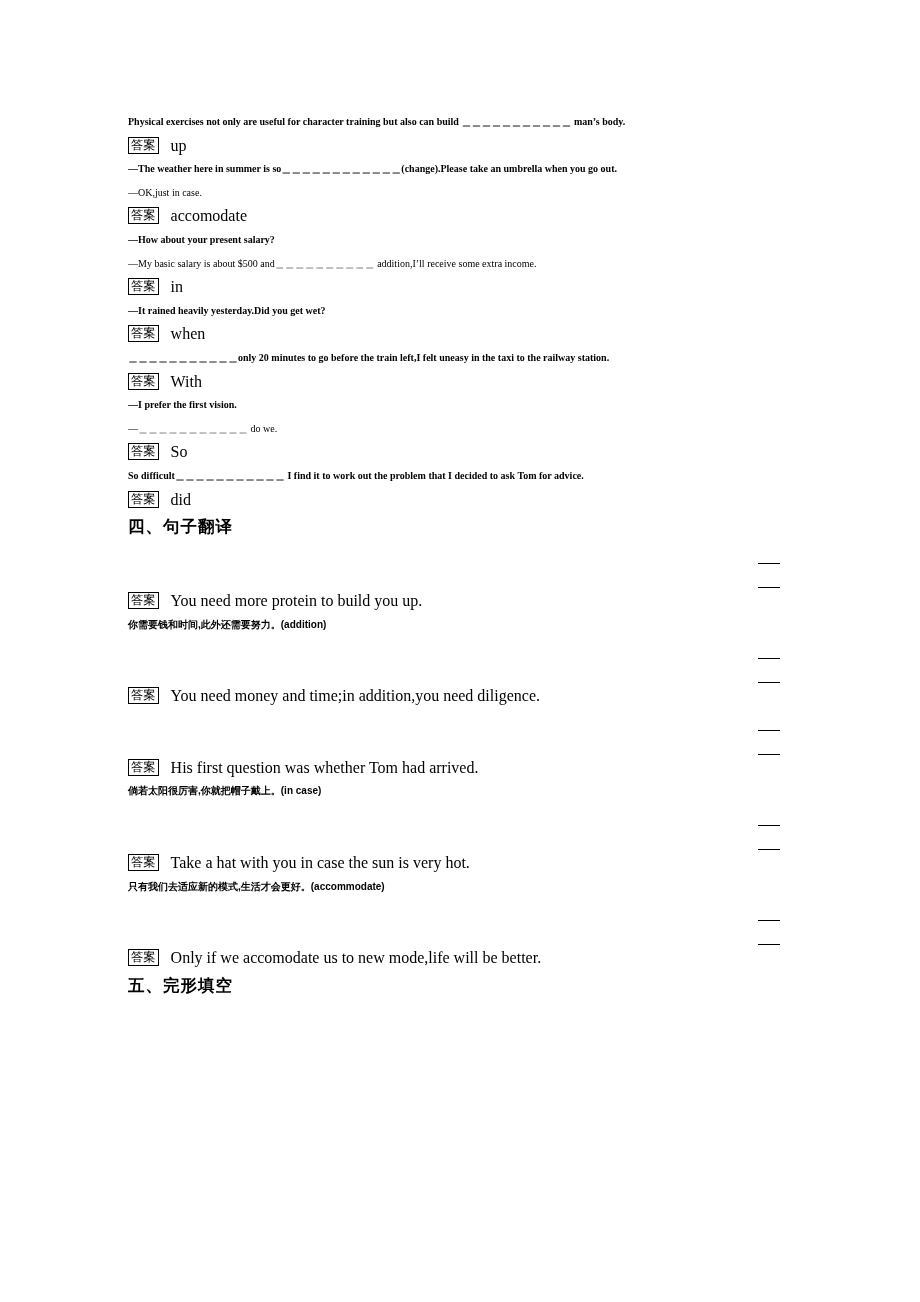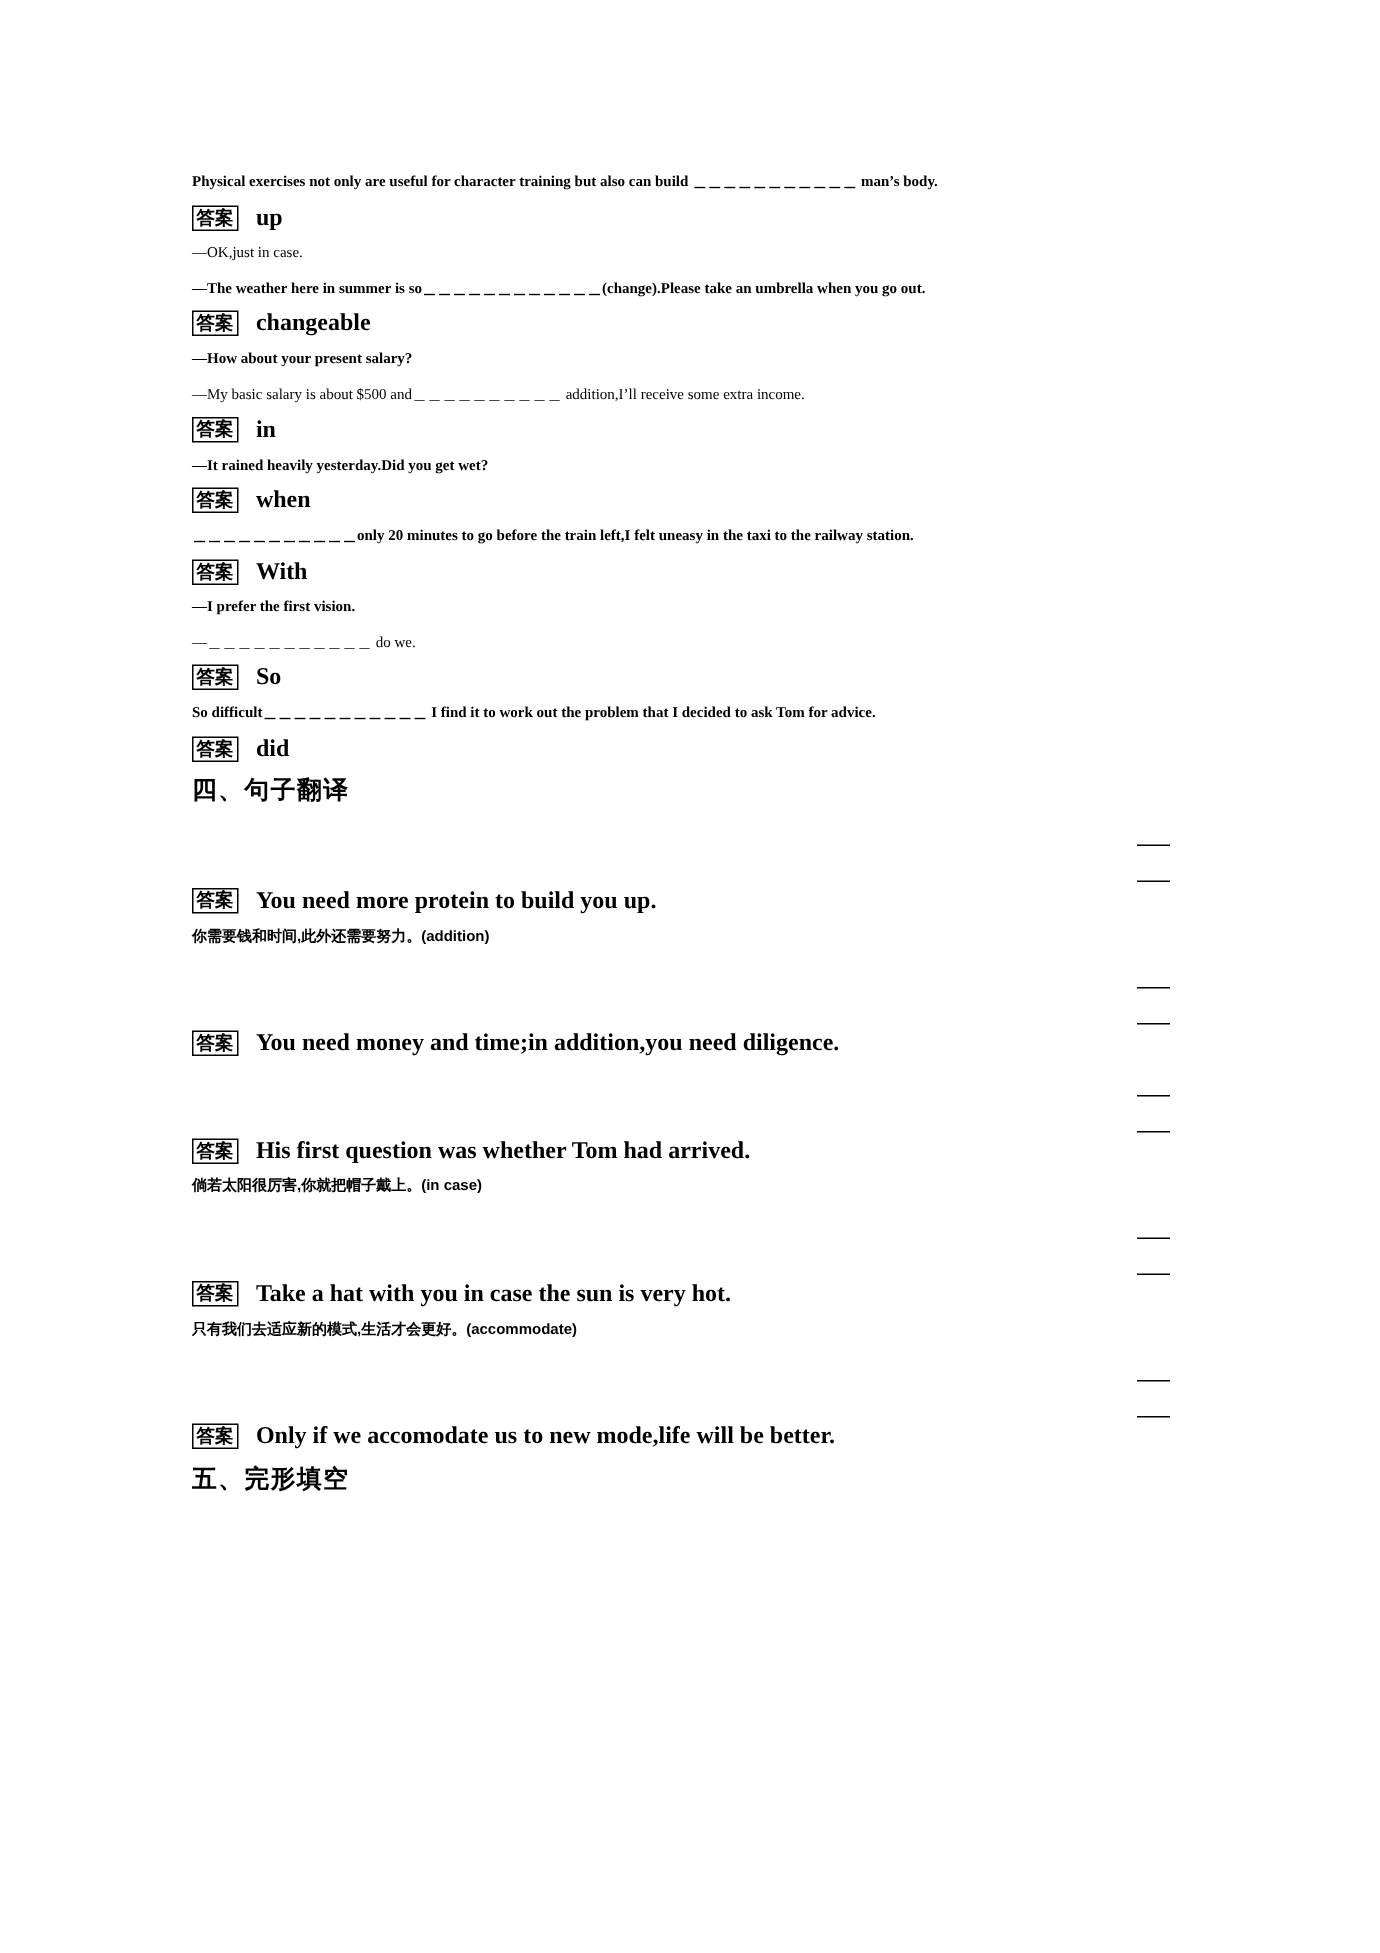--- a/index.html
+++ b/index.html
@@ -30,21 +30,20 @@
   .q {
     font-weight: bold;
     font-family: "Liberation Serif", serif;
   }
   .ans-row {
     display: flex;
     align-items: flex-start;
     line-height: 23.6px;
     margin: 0;
     font-size: 14.4px;
-    font-weight: bold;
   }
   .ans-badge {
     border: 1px solid #000;
     font-size: 12.3px;
     line-height: 15px;
     padding: 0 2px;
     font-family: "Liberation Sans", sans-serif;
     display: inline-block;
     margin-top: 3px;
     height: 15px;
@@ -84,25 +83,25 @@
 <body>
 
 <div class="page">
 
   <p class="line"><span class="q">Physical exercises not only are useful for character training but also can build ＿＿＿＿＿＿＿＿＿＿＿ man’s body.</span></p>
   <div class="ans-row">
     <span class="ans-badge">答案</span>
     <span class="ans-text">up</span>
   </div>
 
+  <p class="line"><span class="q">—The weather here in summer is so＿＿＿＿＿＿＿＿＿＿＿＿(change).Please take an umbrella when you go out.</span></p>
   <p class="line">—OK,just in case.</p>
-  <p class="line"><span class="q">—The weather here in summer is so＿＿＿＿＿＿＿＿＿＿＿＿(change).Please take an umbrella when you go out.</span></p>
   <div class="ans-row">
     <span class="ans-badge">答案</span>
-    <span class="ans-text">changeable</span>
+    <span class="ans-text">accomodate</span>
   </div>
 
   <p class="line"><span class="q">—How about your present salary?</span></p>
   <p class="line">—My basic salary is about $500 and＿＿＿＿＿＿＿＿＿＿ addition,I’ll receive some extra income.</p>
   <div class="ans-row">
     <span class="ans-badge">答案</span>
     <span class="ans-text">in</span>
   </div>
 
   <p class="line"><span class="q">—It rained heavily yesterday.Did you get wet?</span></p>

